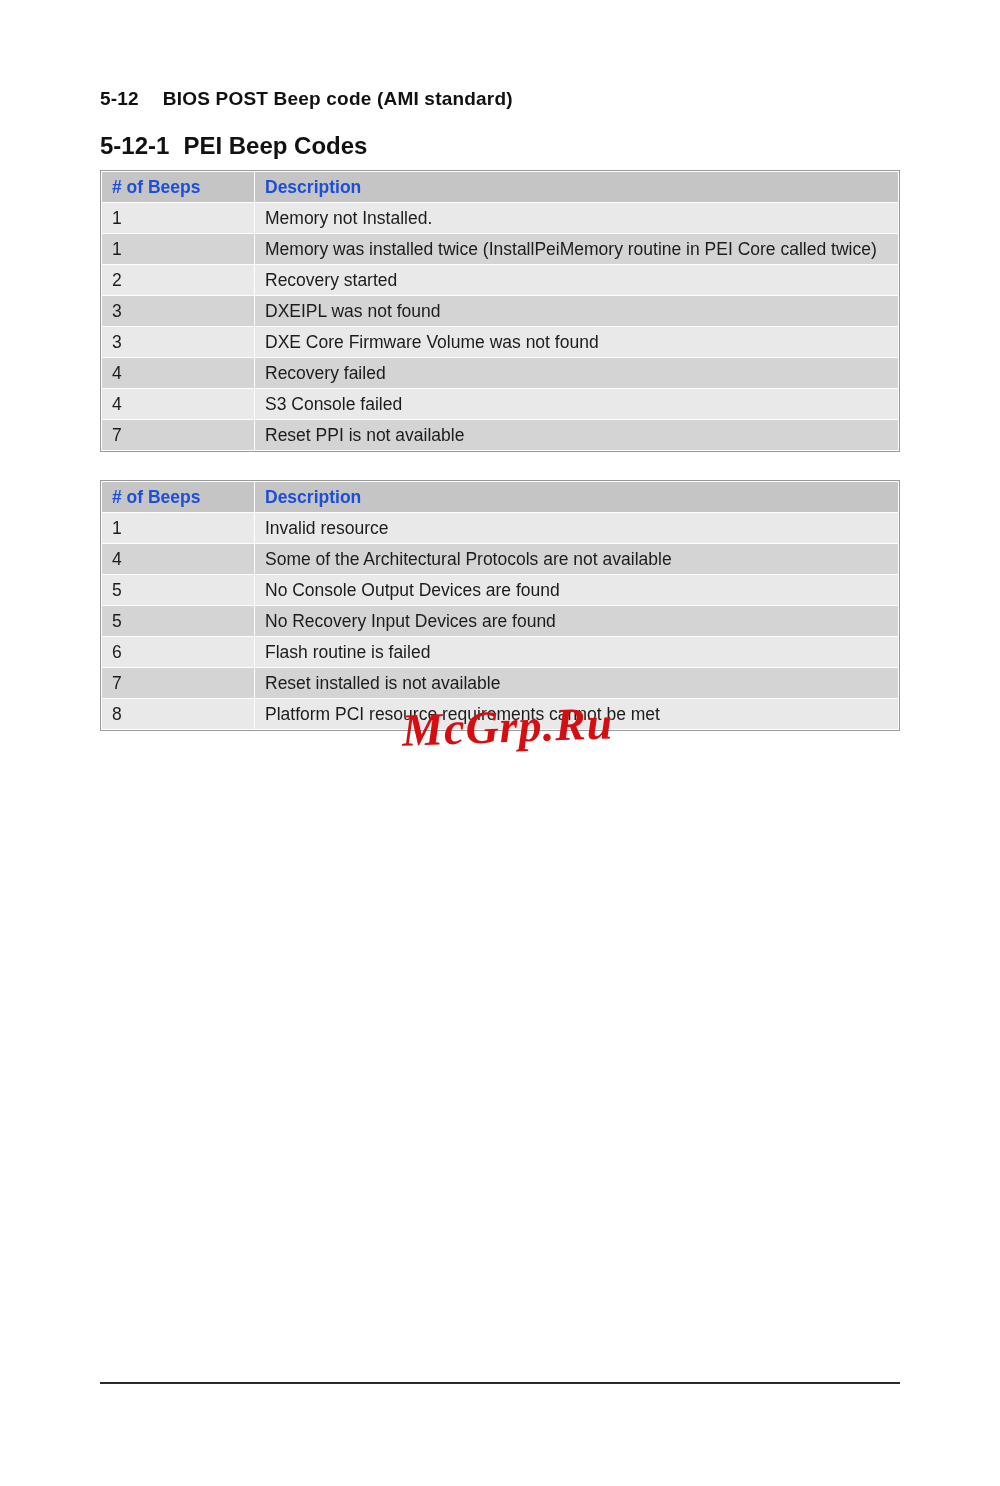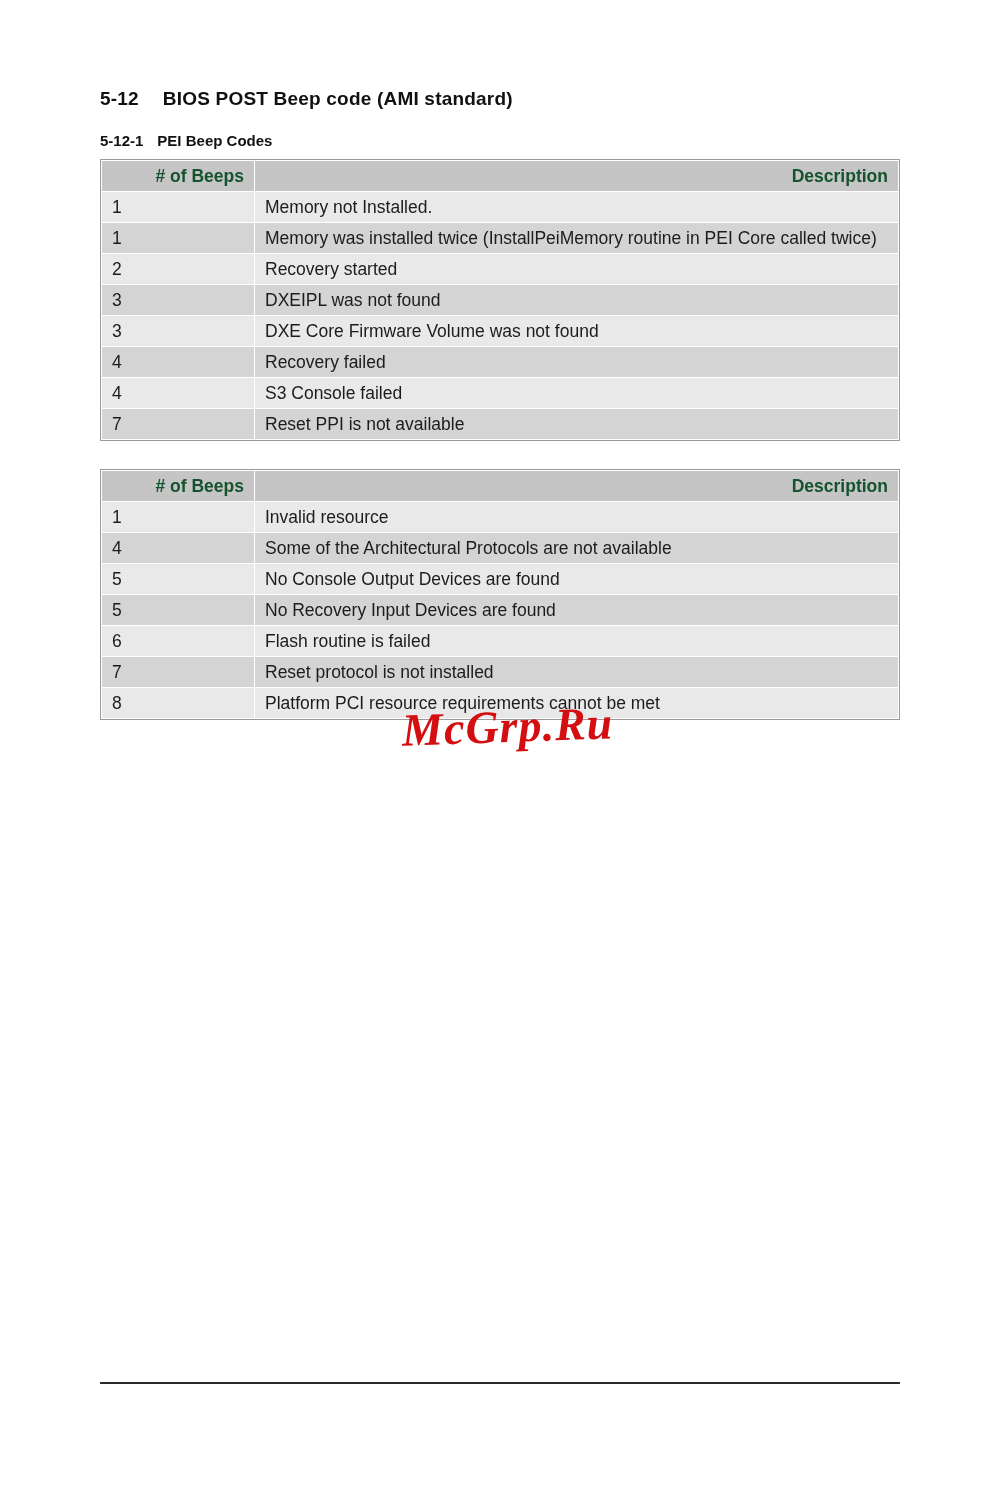--- a/index.html
+++ b/index.html
@@ -22,40 +22,40 @@
   }
   h1.page-title {
     font-size: 19px;
     font-weight: bold;
     color: #111;
     margin-bottom: 22px;
     letter-spacing: 0.2px;
   }
   h1.page-title .num { margin-right: 24px; }
   h2.section-heading {
-    font-size: 15px;
+    font-size: 24px;
     font-weight: bold;
     color: #111;
     margin-bottom: 10px;
   }
   h2.section-heading .num { margin-right: 14px; }
   table.beep-table {
     border-collapse: separate;
     border-spacing: 1px;
     width: 100%;
     background: #ffffff;
     border: 1px solid #9a9a9a;
     margin-bottom: 28px;
     table-layout: fixed;
   }
   table.beep-table th {
     background: #c5c5c5;
     font-weight: bold;
-    text-align: right;
-    color: #14532d;
+    text-align: left;
+    color: #1d4ed8;
   }
   table.beep-table th, table.beep-table td {
     font-size: 17.5px;
     line-height: 30px;
     padding: 0 10px;
     vertical-align: top;
   }
   table.beep-table td { color: #1c1c1c; text-align: left; }
   table.beep-table tbody tr:nth-child(odd) td { background: #e9e9e9; }
   table.beep-table tbody tr:nth-child(even) td { background: #d4d4d4; }
@@ -181,21 +181,21 @@
         <tr>
           <td>5</td>
           <td>No Recovery Input Devices are found</td>
         </tr>
         <tr>
           <td>6</td>
           <td>Flash routine is failed</td>
         </tr>
         <tr>
           <td>7</td>
-          <td>Reset protocol is not installed</td>
+          <td>Reset installed is not available</td>
         </tr>
         <tr>
           <td>8</td>
           <td>Platform PCI resource requirements cannot be met</td>
         </tr>
       </tbody>
     </table>
 
   </div>
 

